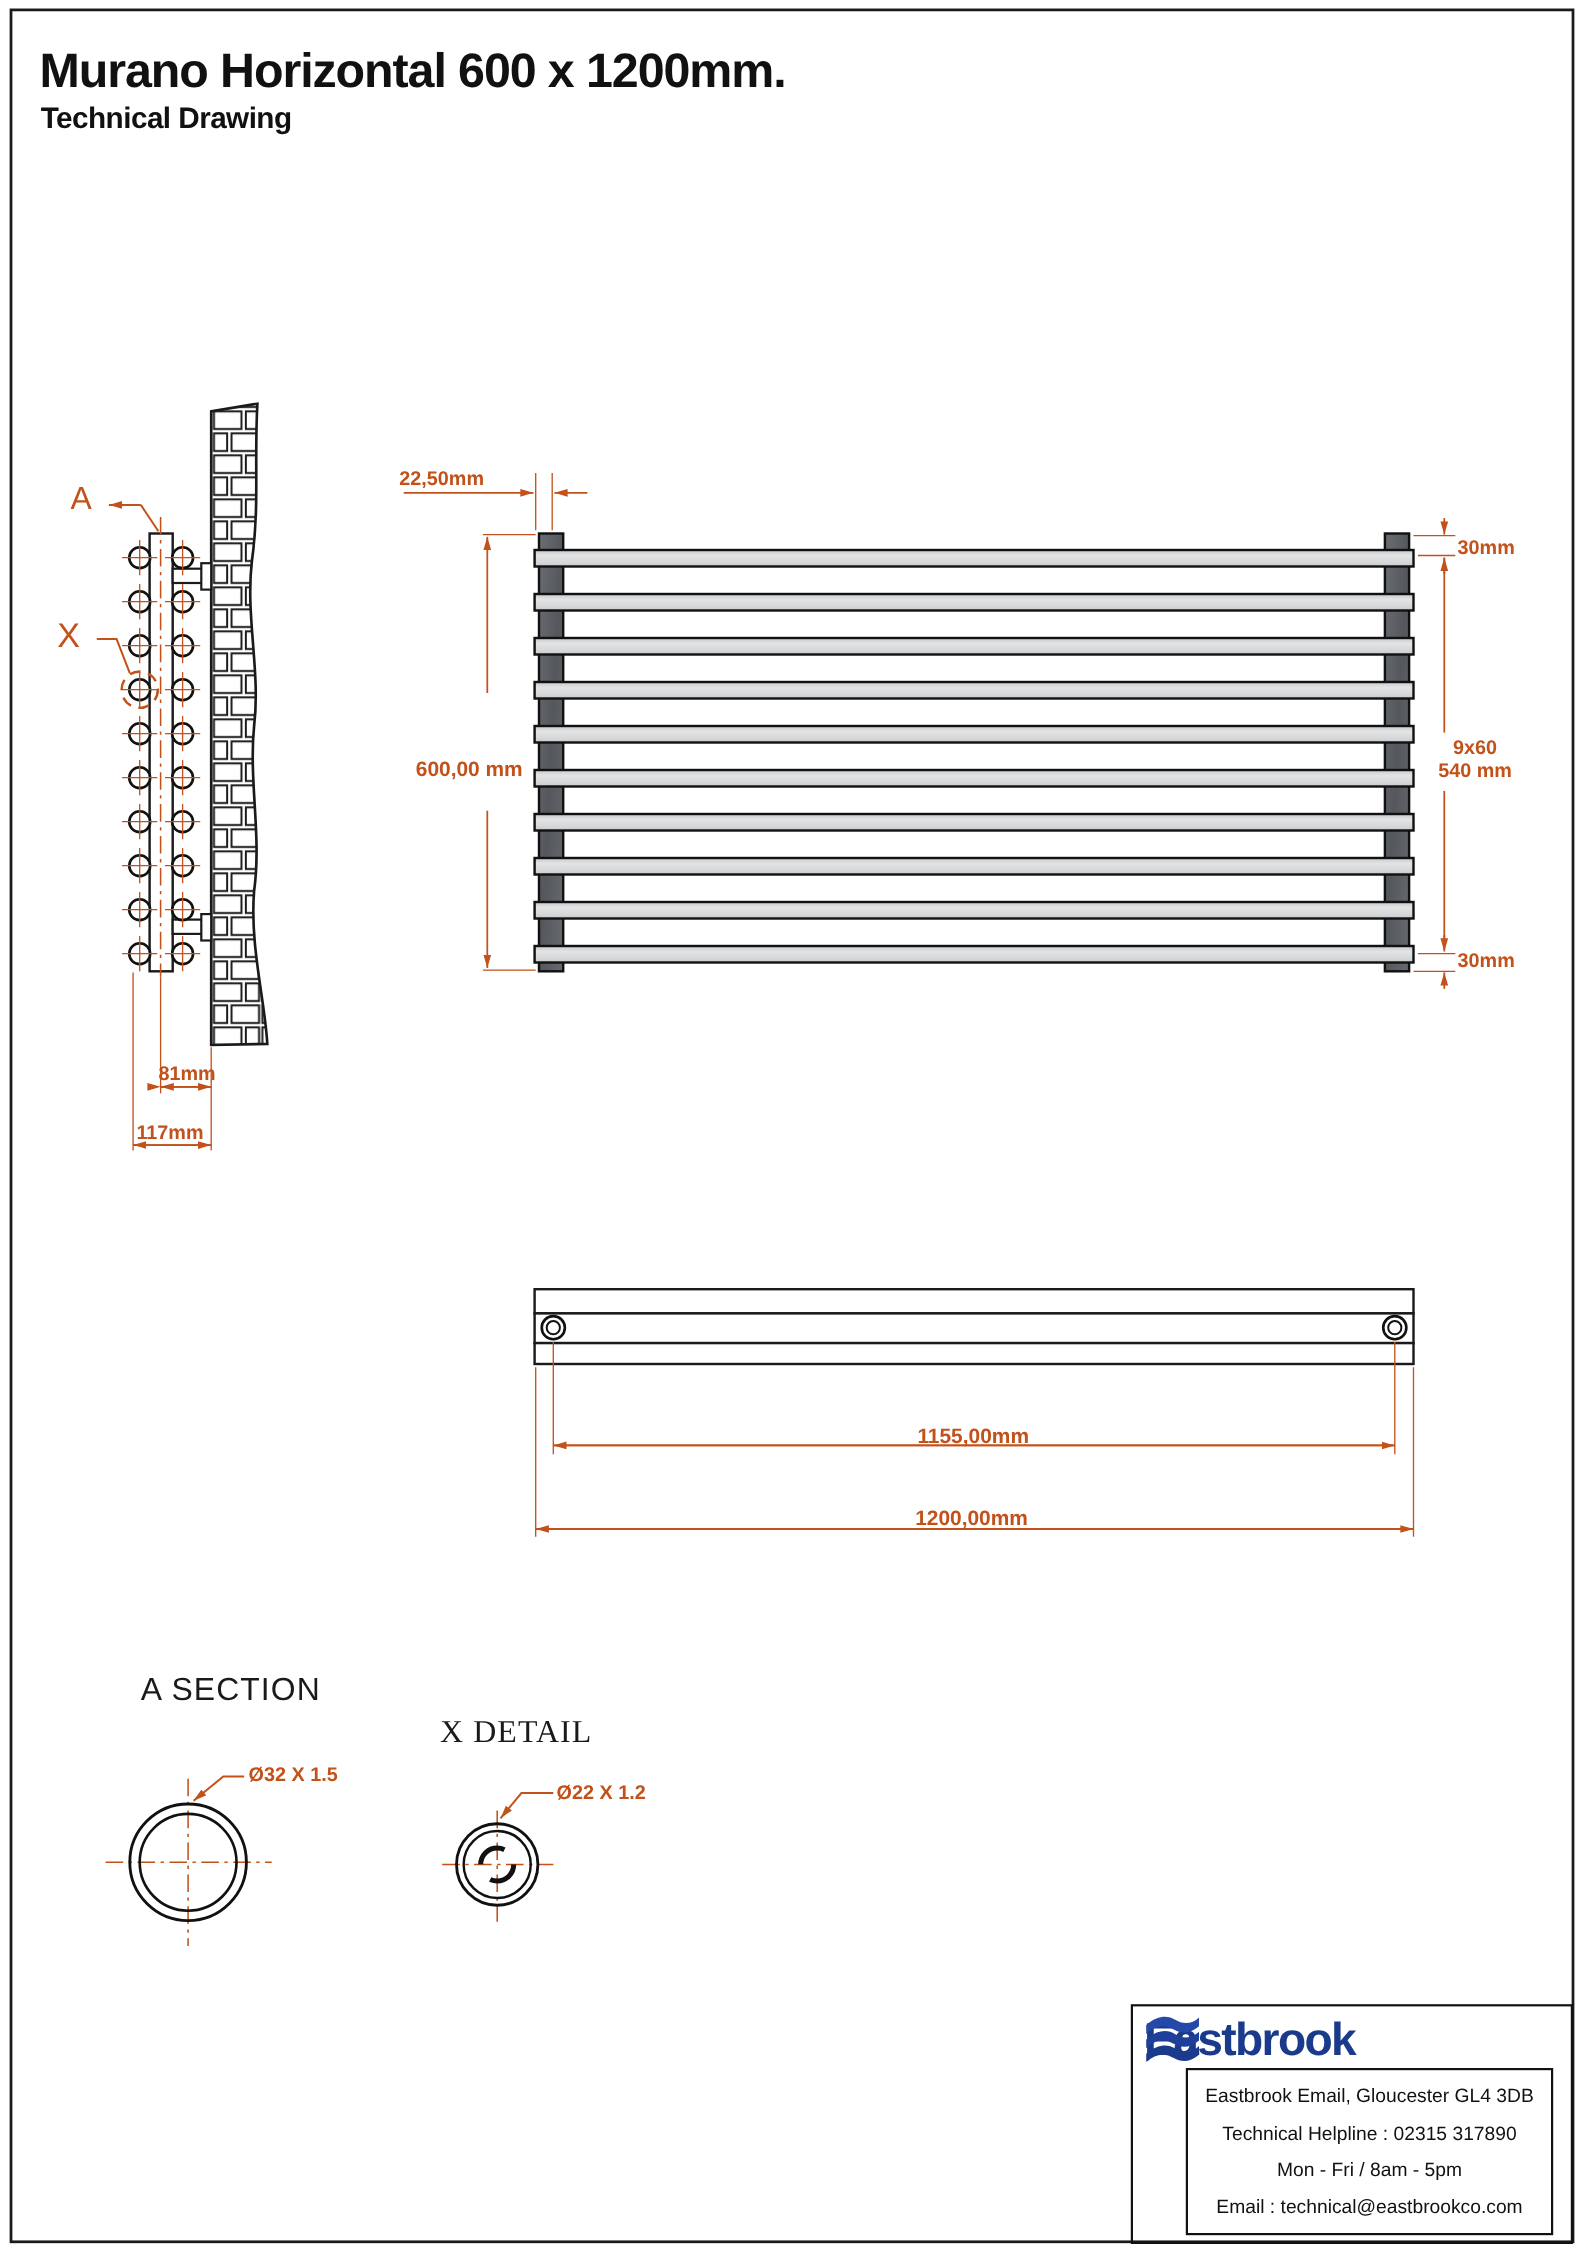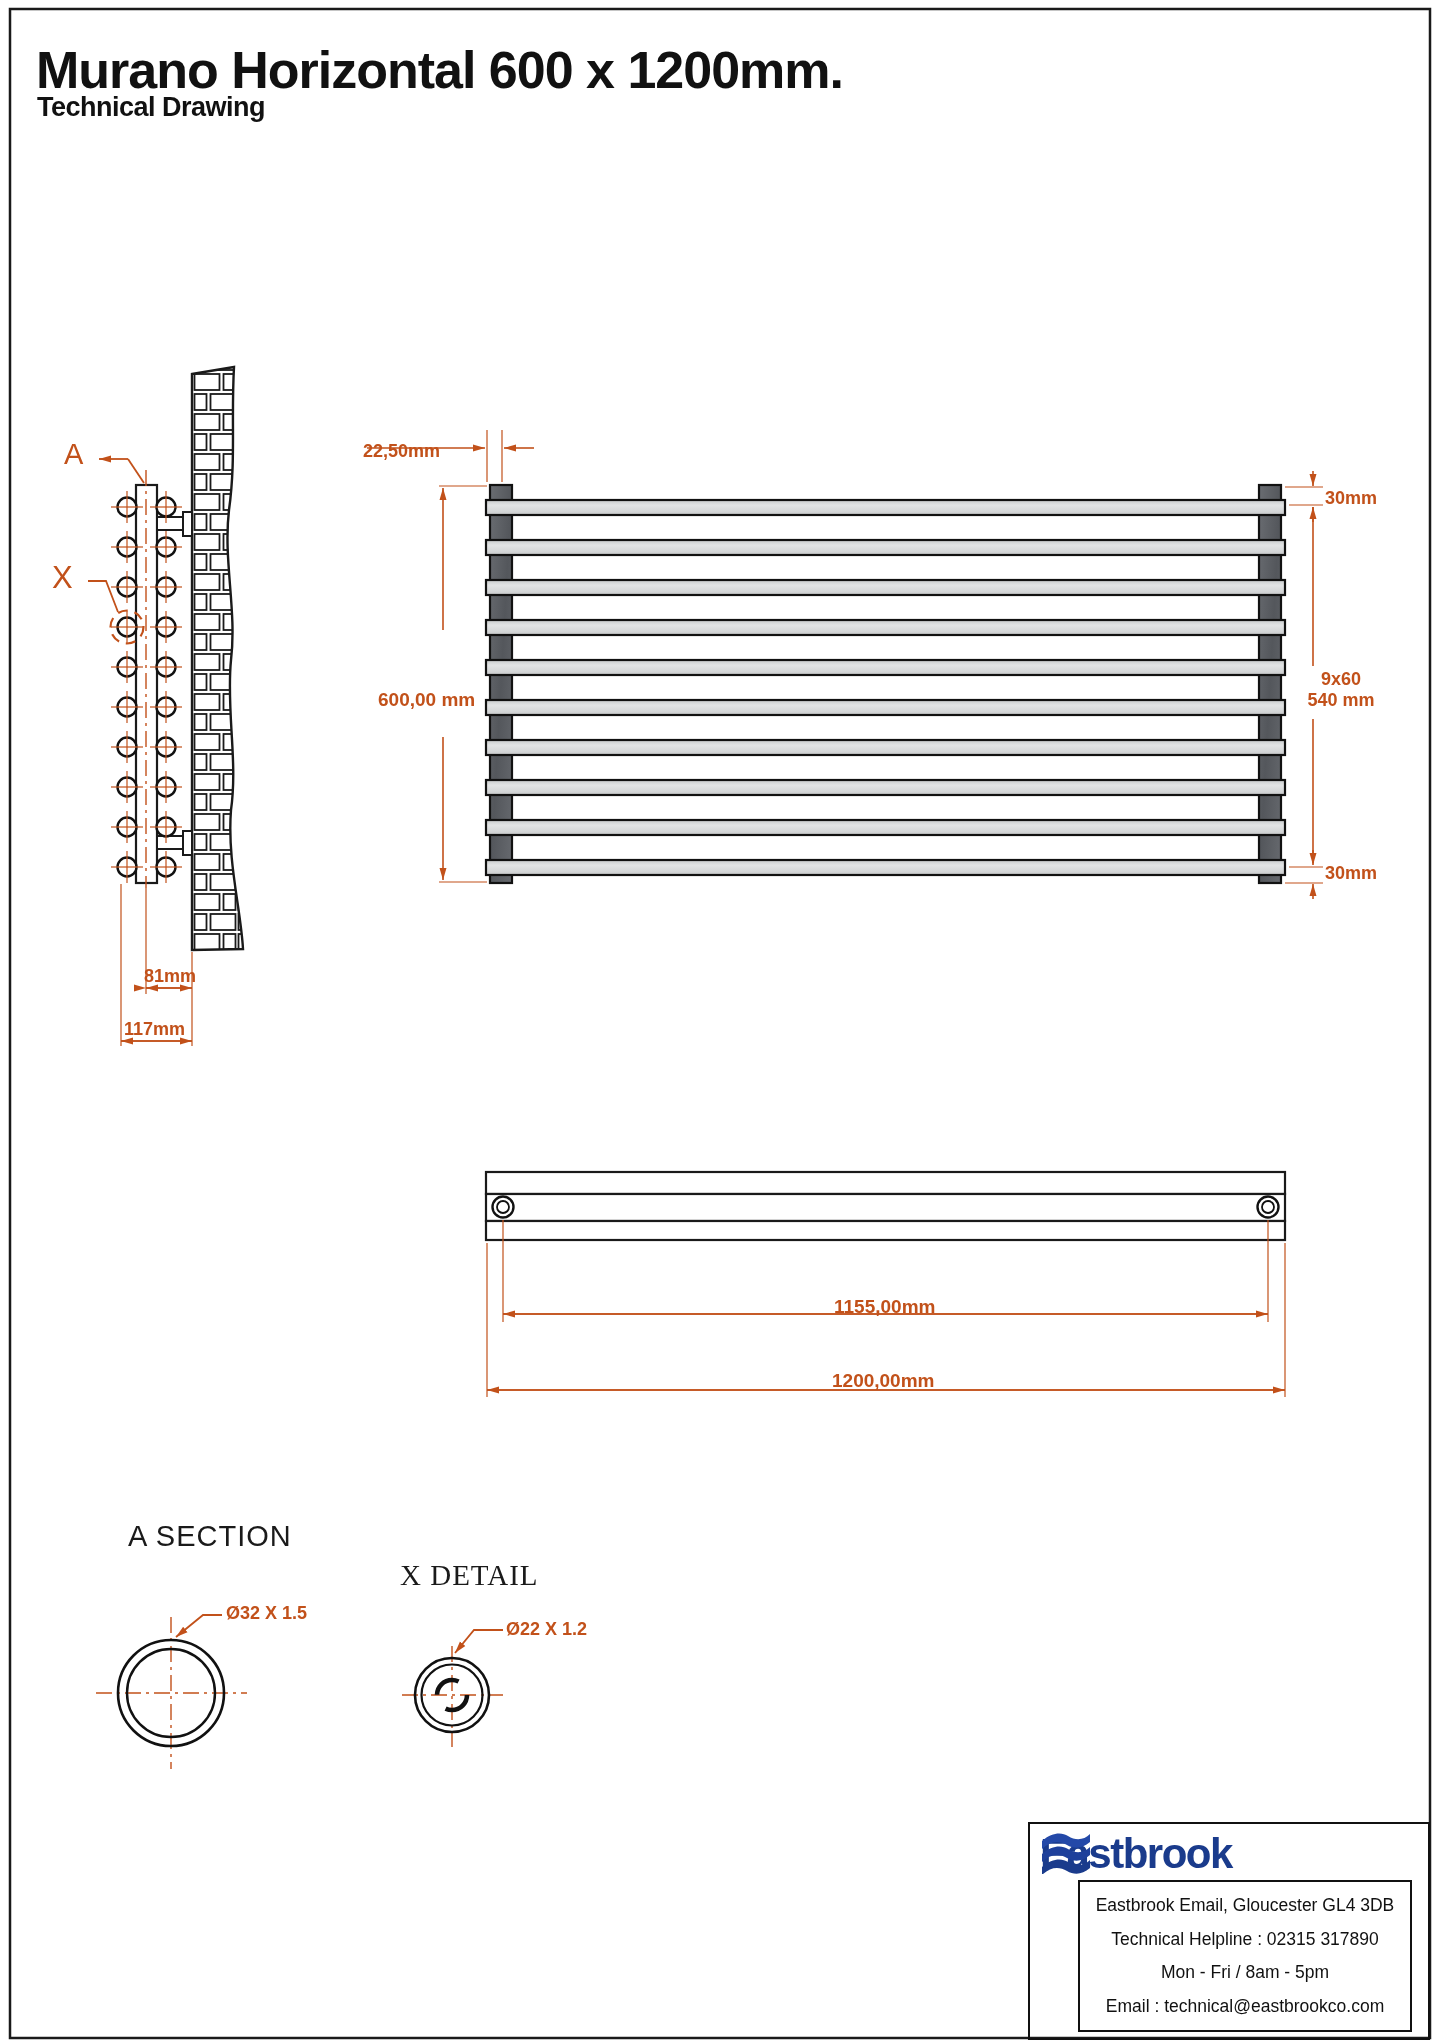--- a/index.html
+++ b/index.html
@@ -1,19 +1,19 @@
 <!DOCTYPE html>
 <html><head>
 <meta charset="utf-8">
 <style>
   html,body{margin:0;padding:0;background:#ffffff;}
   .page{position:relative;width:1445px;height:2044px;background:#fff;overflow:hidden;
         font-family:"Liberation Sans",sans-serif;}
   .abs{position:absolute;}
-  .title{left:36px;top:40px;font-size:52px;font-weight:bold;letter-spacing:-1px;color:#111;}
+  .title{left:36px;top:40px;font-size:44px;font-weight:bold;letter-spacing:-1px;color:#111;}
   .subtitle{left:37px;top:92px;font-size:27px;font-weight:bold;letter-spacing:-0.5px;color:#111;}
   .dim{color:#c2511a;font-weight:bold;font-size:18px;white-space:nowrap;}
   .dim-lg{font-size:19px;margin-top:12px;}
   .view-label{color:#1a1a1a;font-size:29px;letter-spacing:1px;white-space:nowrap;}
   .marker-letter{color:#c2511a;font-size:29px;font-weight:normal;}
   .pitch{width:90px;text-align:center;line-height:21px;}
   svg{position:absolute;left:0;top:0;}
   .brand-outer{left:1028px;top:1822px;width:398px;height:214px;border:2px solid #111;}
   .brand-logo-row{position:absolute;left:10px;top:6px;display:flex;align-items:center;gap:9px;}
   .brand-name{font-size:42px;font-weight:bold;letter-spacing:-1.5px;color:#1a3b8c;}
@@ -208,21 +208,21 @@
       <path d="M503,1630 L474,1630 L455,1653" fill="none" stroke="#c2511a" stroke-width="1.8" marker-end="url(#ar)"></path>
     </g>
   </svg>
 
   <div class="abs title">Murano Horizontal 600 x 1200mm.</div>
   <div class="abs subtitle">Technical Drawing</div>
 
   <div class="abs marker-letter" style="left:64px;top:438px;">A</div>
   <div class="abs marker-letter" style="left:52px;top:560px;font-size:31px;">X</div>
 
-  <div class="abs dim" style="left:363px;top:425px;margin-top:16px;">22,50mm</div>
+  <div class="abs dim" style="left:363px;top:425px;">22,50mm</div>
   <div class="abs dim dim-lg" style="left:378px;top:677px;">600,00 mm</div>
   <div class="abs dim" style="left:1325px;top:488px;">30mm</div>
   <div class="abs dim pitch" style="left:1296px;top:669px;">
     <div>9x60</div>
     <div>540 mm</div>
   </div>
   <div class="abs dim" style="left:1325px;top:863px;">30mm</div>
 
   <div class="abs dim" style="left:144px;top:966px;">81mm</div>
   <div class="abs dim" style="left:124px;top:1019px;">117mm</div>

